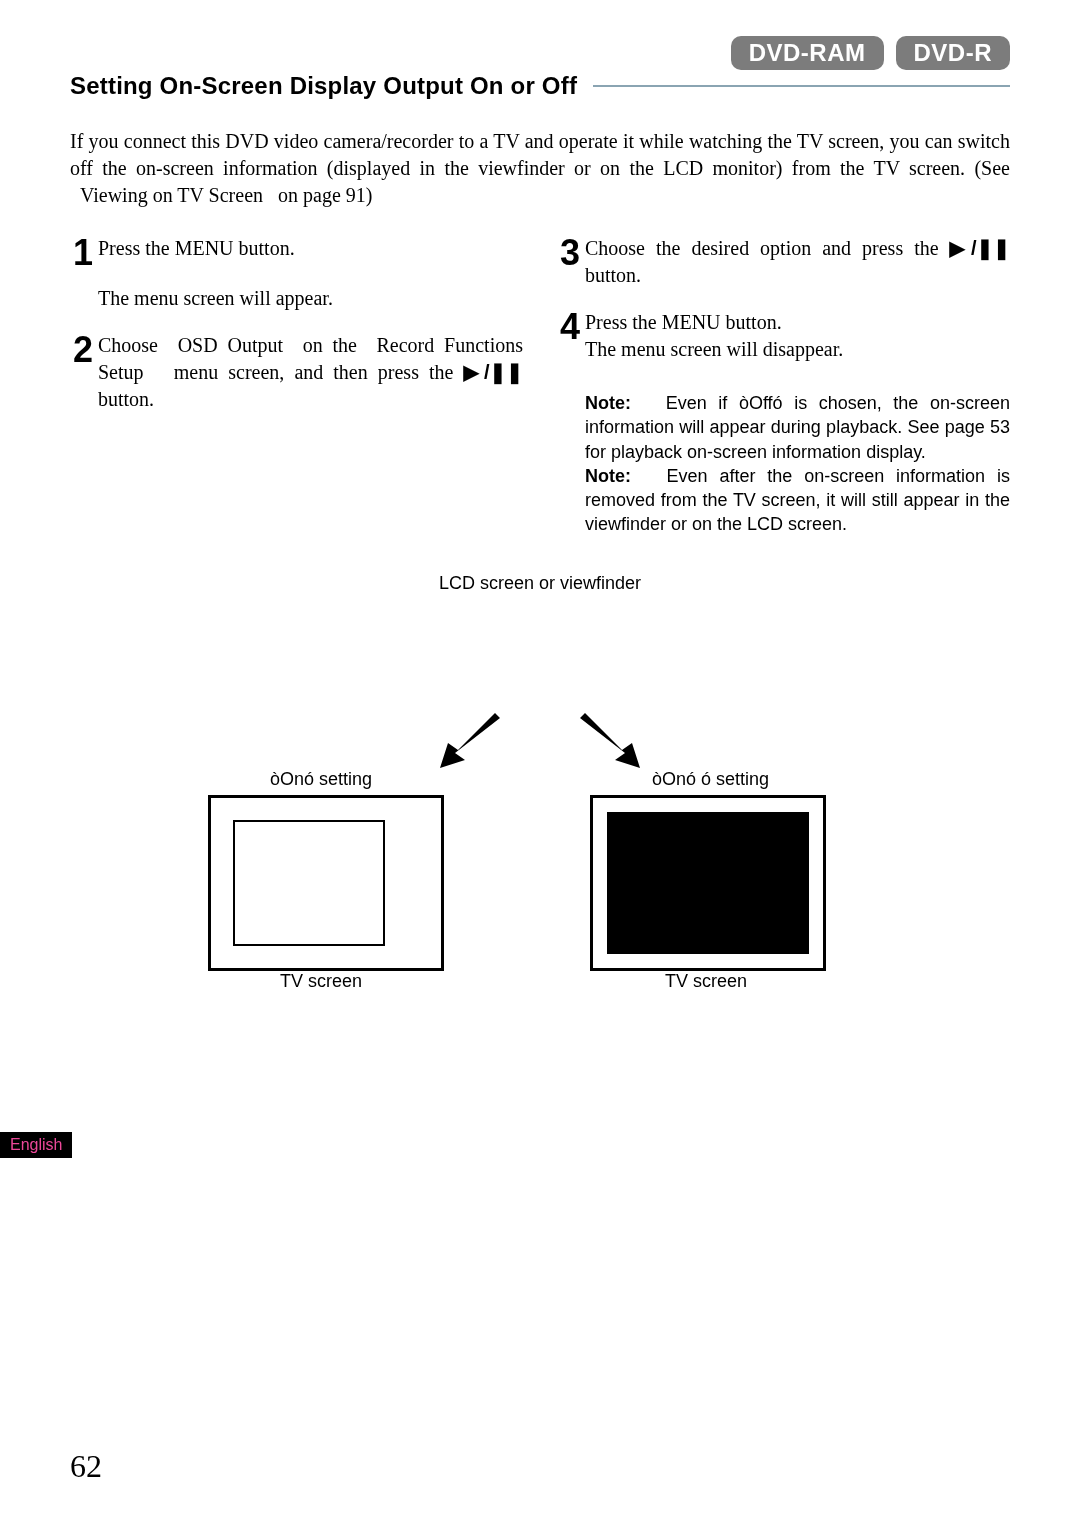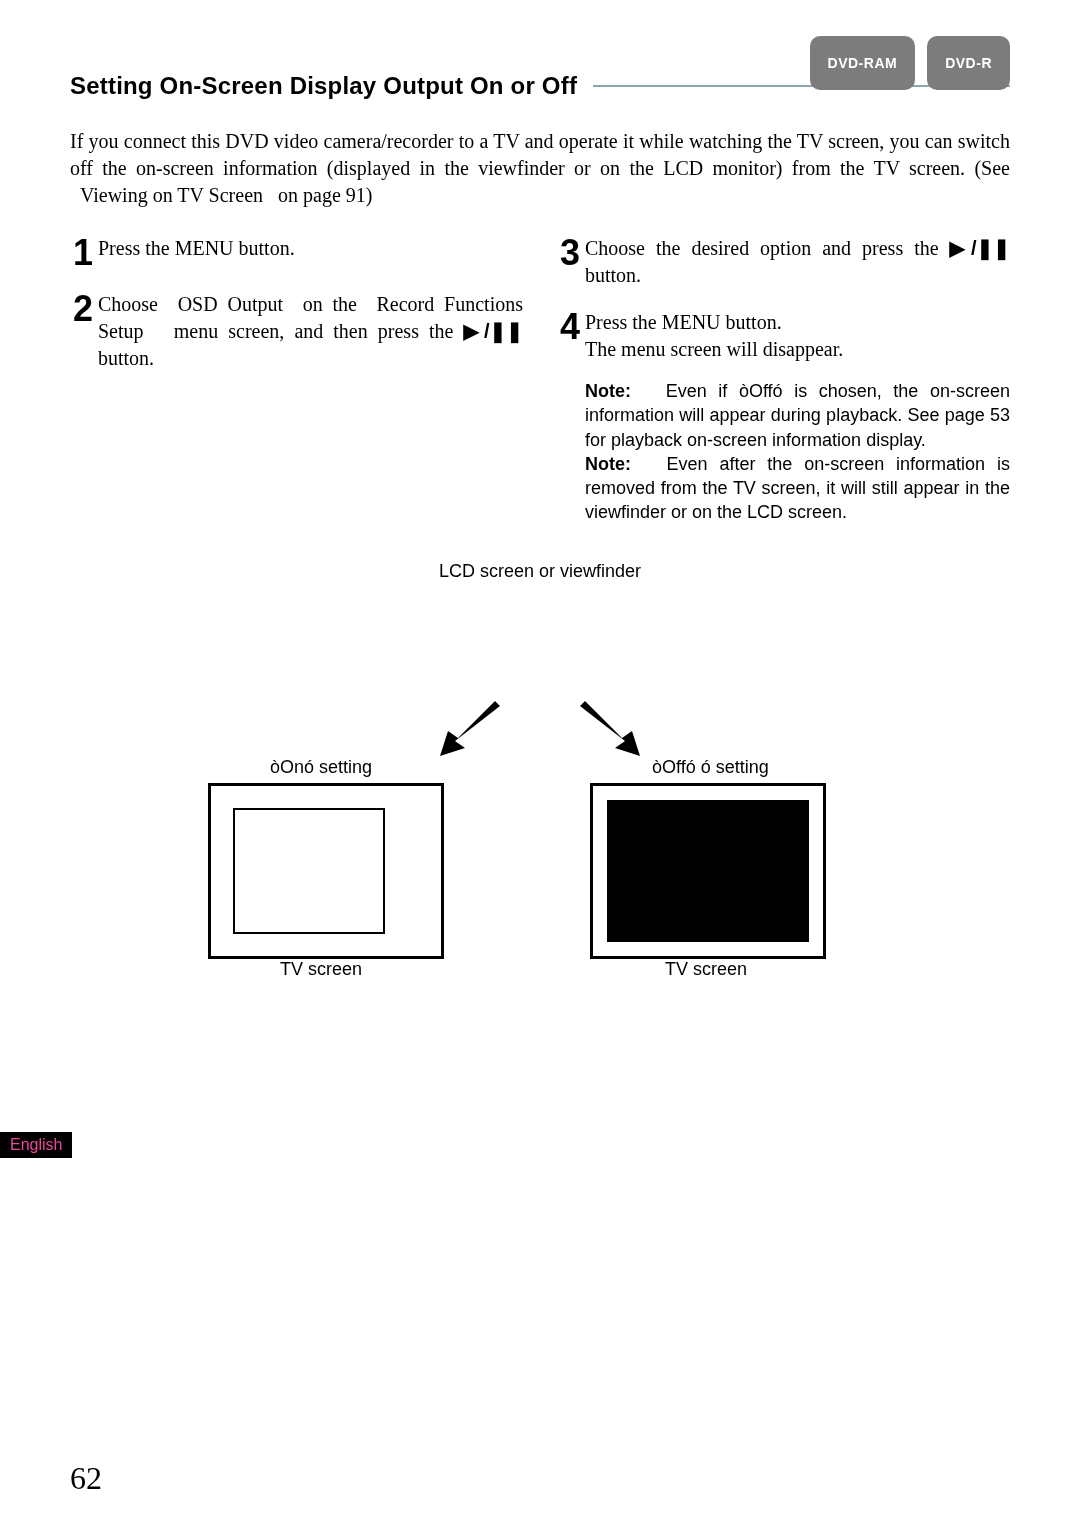--- a/index.html
+++ b/index.html
@@ -22,22 +22,22 @@
     top: 36px;
     right: 70px;
     display: flex;
     gap: 12px;
   }
   .badge {
     background: #7c7c7c;
     color: #fff;
     font-family: Arial, Helvetica, sans-serif;
     font-weight: 600;
-    font-size: 14px;
-    padding: 19px 18px;
+    font-size: 24px;
+    padding: 3px 18px;
     border-radius: 10px;
     letter-spacing: 0.5px;
   }
   .title-row {
     display: flex;
     align-items: center;
     margin-top: 32px;
   }
   .title {
     font-family: "Arial Black", Arial, sans-serif;
@@ -95,21 +95,21 @@
   }
   .play-pause {
     font-family: Arial, sans-serif;
     font-weight: bold;
   }
   .note-block {
     font-family: Arial, Helvetica, sans-serif;
     font-size: 18px;
     line-height: 1.35;
     text-align: justify;
-    margin-top: 16px;
+    margin-top: 28px;
     margin-left: 28px;
   }
   .note-label {
     font-weight: 700;
   }
   .diagram {
     position: relative;
     margin-top: 36px;
     height: 440px;
   }
@@ -175,21 +175,21 @@
     top: 1132px;
     background: #000;
     color: #ec4899;
     font-family: Arial, Helvetica, sans-serif;
     font-size: 16px;
     padding: 4px 10px;
   }
   .page-number {
     position: absolute;
     left: 70px;
-    bottom: 32px;
+    bottom: 44px;
     font-family: Georgia, "Times New Roman", serif;
     font-size: 32px;
     margin-top: 44px;
   }
 </style>
 </head>
 <body>
 
 <div class="page">
 
@@ -204,20 +204,21 @@
   </div>
 
   <div class="intro">If you connect this DVD video camera/recorder to a TV and operate it while watching the TV screen, you can switch off the on-screen information (displayed in the viewfinder or on the LCD monitor) from the TV screen. (See &nbsp;&nbsp;Viewing on TV Screen&nbsp;&nbsp; on page 91)</div>
 
   <div class="columns">
     <div class="col">
       <div class="step">
         <div class="step-num">1</div>
         <div class="step-text">Press the MENU button.</div>
       </div>
+      <div class="indent">The menu screen will appear.</div>
 
       <div class="step" style="margin-top:20px;">
         <div class="step-num">2</div>
         <div class="step-text">
           <span>Choose &nbsp;OSD Output&nbsp; on the &nbsp;Record Functions Setup&nbsp;&nbsp; menu screen, and then press the </span><span class="play-pause">▶/❚❚</span><span> button.</span>
         </div>
       </div>
     </div>
 
     <div class="col">
@@ -247,21 +248,21 @@
     <div class="lcd-label">LCD screen or viewfinder</div>
 
     <svg class="arrow-left" width="70" height="60">
       <path d="M60 5 L15 40 L25 47 L0 55 L8 30 L18 37 L55 0 Z" fill="#000"></path>
     </svg>
     <svg class="arrow-right" width="70" height="60">
       <path d="M10 5 L55 40 L45 47 L70 55 L62 30 L52 37 L15 0 Z" fill="#000"></path>
     </svg>
 
     <div class="setting-label on">òOnó setting</div>
-    <div class="setting-label off">òOffó ó setting</div>
+    <div class="setting-label off">òOnó ó setting</div>
 
     <div class="tvbox on">
       <div class="inner-on"></div>
     </div>
     <div class="tvbox off">
       <div class="inner-off"></div>
     </div>
 
     <div class="tv-caption on">TV screen</div>
     <div class="tv-caption off">TV screen</div>

